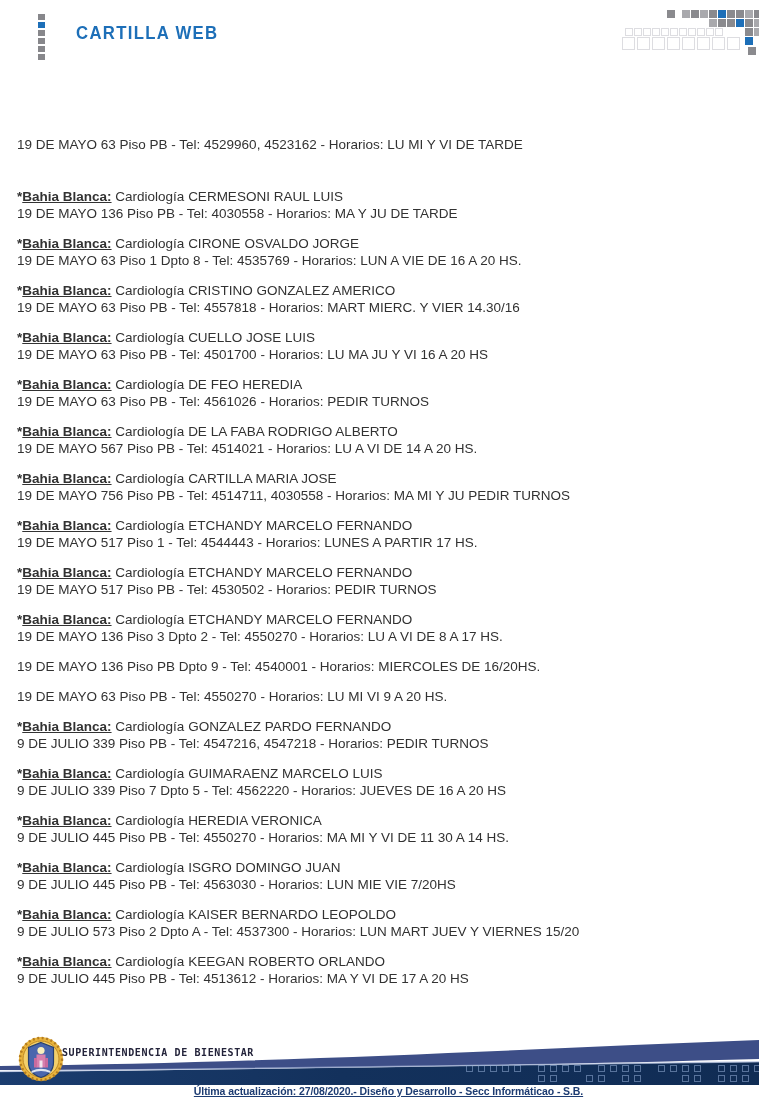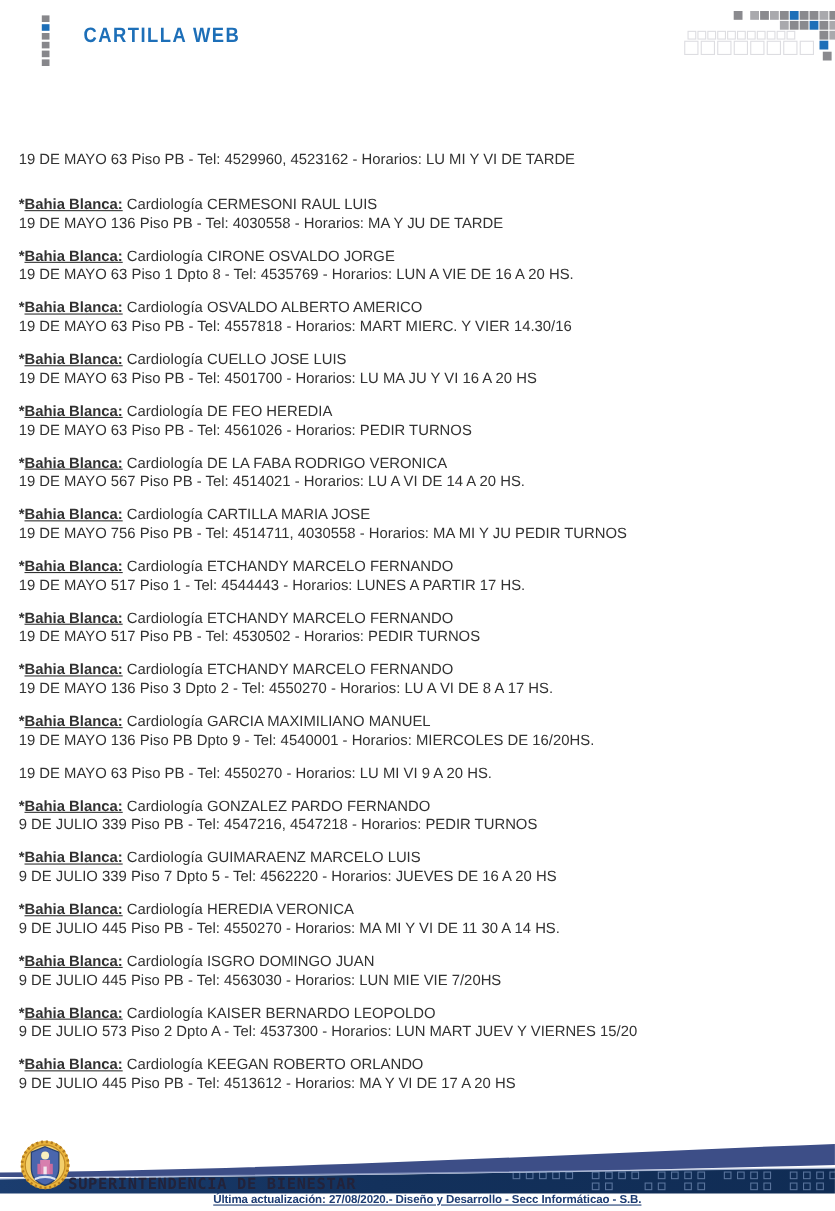--- a/index.html
+++ b/index.html
@@ -20,29 +20,29 @@
   }
   
   #mosaic{position:absolute;left:0;top:0;width:759px;height:70px;pointer-events:none;}
   .sq{position:absolute;width:8px;height:8px;box-sizing:border-box;}
   .sq.g{background:#8a8a8e;}
   .sq.g2{background:#a9a9ad;}
   .sq.b{background:#1d6fb8;}
   .sq.o{background:#ffffff;border:1px solid #dddde1;}
   
   .listing{position:absolute;left:17px;top:136px;width:730px;font-size:13.5px;line-height:17px;}
-  .orphan{margin-bottom:24px;}
+  .orphan{margin-bottom:35px;}
   .entry{margin-bottom:13px;}
   .bullet{font-weight:bold;}
   .city{font-weight:bold;text-decoration:underline;}
   
   .seal{position:absolute;left:18px;top:1034px;z-index:5;}
   .org{
-    position:absolute;left:62px;top:1069px;z-index:5;white-space:nowrap;
-    font-family:"DejaVu Sans Mono",monospace;font-size:14px;font-weight:bold;
+    position:absolute;left:62px;top:1047px;z-index:5;white-space:nowrap;
+    font-family:"DejaVu Sans Mono",monospace;font-size:10px;font-weight:bold;
     letter-spacing:.6px;color:#23233a;
   }
   #band{position:absolute;left:0;top:1040px;z-index:1;}
   #bandsq{position:absolute;left:0;top:0;width:759px;height:1101px;z-index:2;pointer-events:none;}
   .bsq{position:absolute;width:7px;height:7px;box-sizing:border-box;border:1px solid rgba(148,173,214,.55);}
   .note{
     position:absolute;left:15px;top:1085px;width:747px;text-align:center;z-index:5;
     font-size:10.5px;font-weight:bold;color:#1d3c72;text-decoration:underline;letter-spacing:-.1px;
   }
 </style>
@@ -110,36 +110,36 @@
     <div class="entry-header"><span class="bullet">*</span><span class="city">Bahia Blanca:</span> <span class="spec">Cardiología</span> <span class="pname">CERMESONI RAUL LUIS</span></div>
     <div class="entry-address">19 DE MAYO 136 Piso PB - Tel: 4030558 - Horarios: MA Y JU DE TARDE</div>
   </div>
 
   <div class="entry">
     <div class="entry-header"><span class="bullet">*</span><span class="city">Bahia Blanca:</span> <span class="spec">Cardiología</span> <span class="pname">CIRONE OSVALDO JORGE</span></div>
     <div class="entry-address">19 DE MAYO 63 Piso 1 Dpto 8 - Tel: 4535769 - Horarios: LUN A VIE DE 16 A 20 HS.</div>
   </div>
 
   <div class="entry">
-    <div class="entry-header"><span class="bullet">*</span><span class="city">Bahia Blanca:</span> <span class="spec">Cardiología</span> <span class="pname">OSVALDO ALBERTO AMERICO</span></div>
+    <div class="entry-header"><span class="bullet">*</span><span class="city">Bahia Blanca:</span> <span class="spec">Cardiología</span> <span class="pname">CRISTINO GONZALEZ AMERICO</span></div>
     <div class="entry-address">19 DE MAYO 63 Piso PB - Tel: 4557818 - Horarios: MART MIERC. Y VIER 14.30/16</div>
   </div>
 
   <div class="entry">
     <div class="entry-header"><span class="bullet">*</span><span class="city">Bahia Blanca:</span> <span class="spec">Cardiología</span> <span class="pname">CUELLO JOSE LUIS</span></div>
     <div class="entry-address">19 DE MAYO 63 Piso PB - Tel: 4501700 - Horarios: LU MA JU Y VI 16 A 20 HS</div>
   </div>
 
   <div class="entry">
     <div class="entry-header"><span class="bullet">*</span><span class="city">Bahia Blanca:</span> <span class="spec">Cardiología</span> <span class="pname">DE FEO HEREDIA</span></div>
     <div class="entry-address">19 DE MAYO 63 Piso PB - Tel: 4561026 - Horarios: PEDIR TURNOS</div>
   </div>
 
   <div class="entry">
-    <div class="entry-header"><span class="bullet">*</span><span class="city">Bahia Blanca:</span> <span class="spec">Cardiología</span> <span class="pname">DE LA FABA RODRIGO VERONICA</span></div>
+    <div class="entry-header"><span class="bullet">*</span><span class="city">Bahia Blanca:</span> <span class="spec">Cardiología</span> <span class="pname">DE LA FABA RODRIGO ALBERTO</span></div>
     <div class="entry-address">19 DE MAYO 567 Piso PB - Tel: 4514021 - Horarios: LU A VI DE 14 A 20 HS.</div>
   </div>
 
   <div class="entry">
     <div class="entry-header"><span class="bullet">*</span><span class="city">Bahia Blanca:</span> <span class="spec">Cardiología</span> <span class="pname">CARTILLA MARIA JOSE</span></div>
     <div class="entry-address">19 DE MAYO 756 Piso PB - Tel: 4514711, 4030558 - Horarios: MA MI Y JU PEDIR TURNOS</div>
   </div>
 
   <div class="entry">
     <div class="entry-header"><span class="bullet">*</span><span class="city">Bahia Blanca:</span> <span class="spec">Cardiología</span> <span class="pname">ETCHANDY MARCELO FERNANDO</span></div>
@@ -150,21 +150,20 @@
     <div class="entry-header"><span class="bullet">*</span><span class="city">Bahia Blanca:</span> <span class="spec">Cardiología</span> <span class="pname">ETCHANDY MARCELO FERNANDO</span></div>
     <div class="entry-address">19 DE MAYO 517 Piso PB - Tel: 4530502 - Horarios: PEDIR TURNOS</div>
   </div>
 
   <div class="entry">
     <div class="entry-header"><span class="bullet">*</span><span class="city">Bahia Blanca:</span> <span class="spec">Cardiología</span> <span class="pname">ETCHANDY MARCELO FERNANDO</span></div>
     <div class="entry-address">19 DE MAYO 136 Piso 3 Dpto 2 - Tel: 4550270 - Horarios: LU A VI DE 8 A 17 HS.</div>
   </div>
 
   <div class="entry">
-    <div class="entry-header"><span class="bullet">*</span><span class="city">Bahia Blanca:</span> <span class="spec">Cardiología</span> <span class="pname">GARCIA MAXIMILIANO MANUEL</span></div>
     <div class="entry-address">19 DE MAYO 136 Piso PB Dpto 9 - Tel: 4540001 - Horarios: MIERCOLES DE 16/20HS.</div>
   </div>
 
   <div class="entry">
     <div class="entry-address">19 DE MAYO 63 Piso PB - Tel: 4550270 - Horarios: LU MI VI 9 A 20 HS.</div>
   </div>
 
   <div class="entry">
     <div class="entry-header"><span class="bullet">*</span><span class="city">Bahia Blanca:</span> <span class="spec">Cardiología</span> <span class="pname">GONZALEZ PARDO FERNANDO</span></div>
     <div class="entry-address">9 DE JULIO 339 Piso PB - Tel: 4547216, 4547218 - Horarios: PEDIR TURNOS</div>

